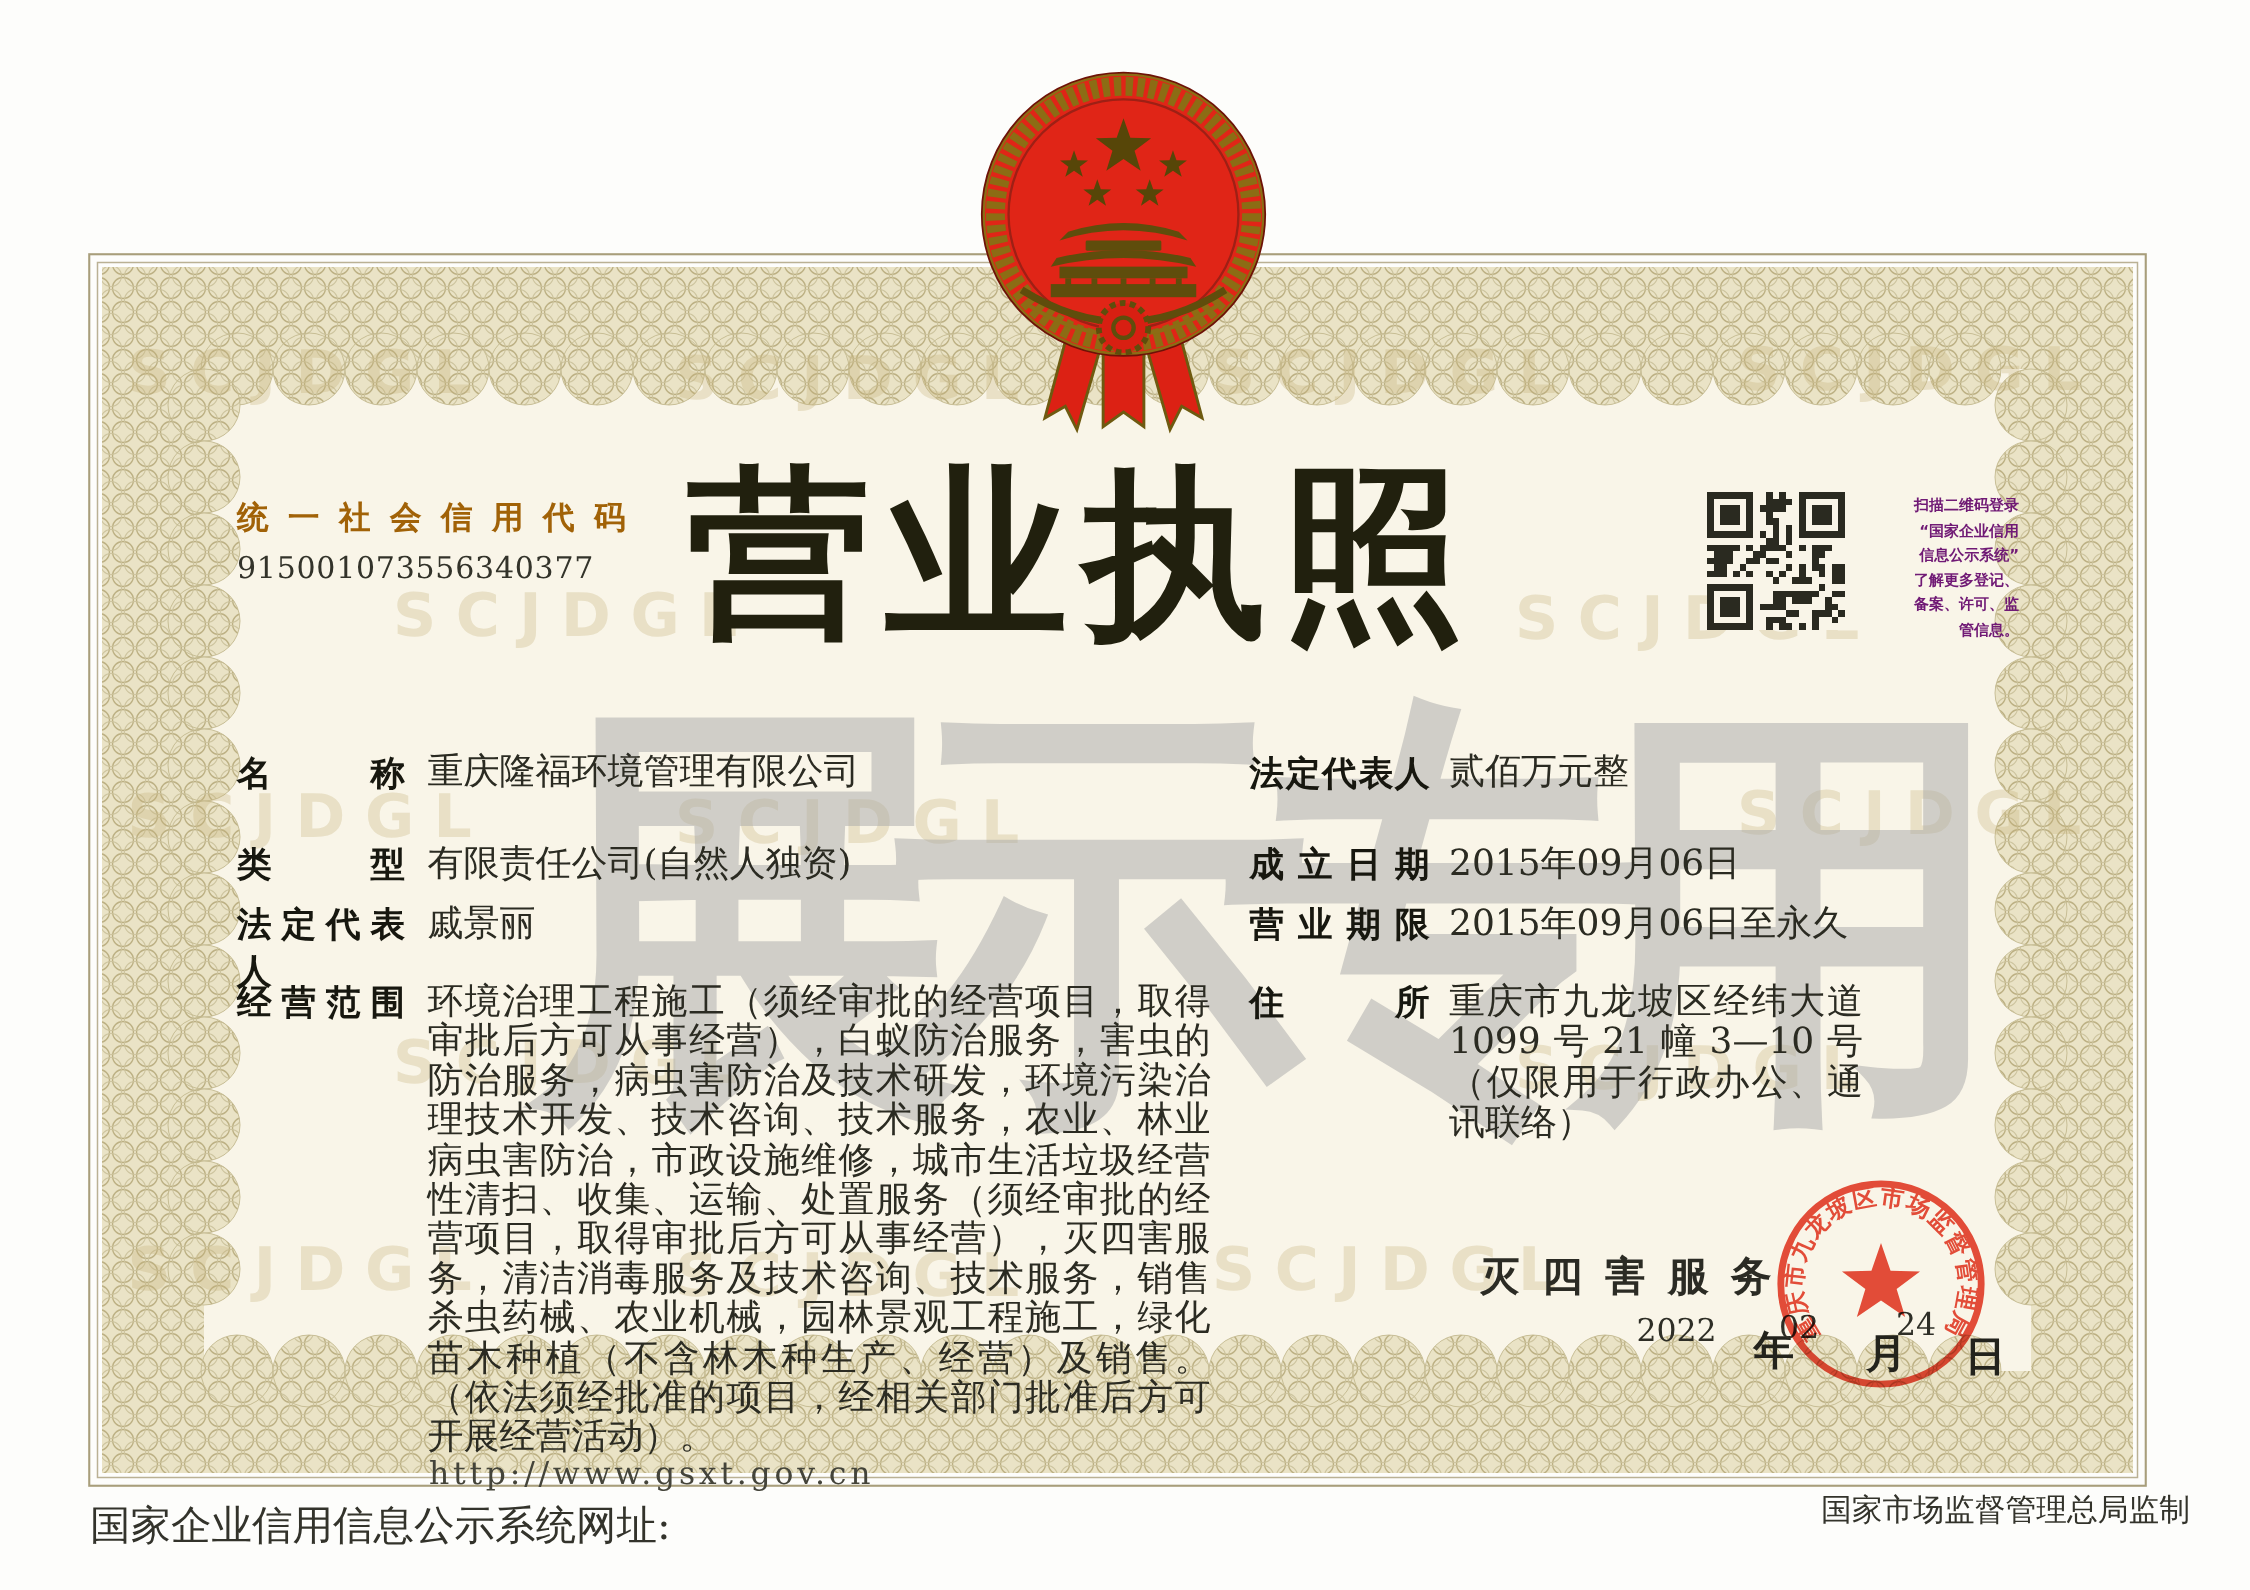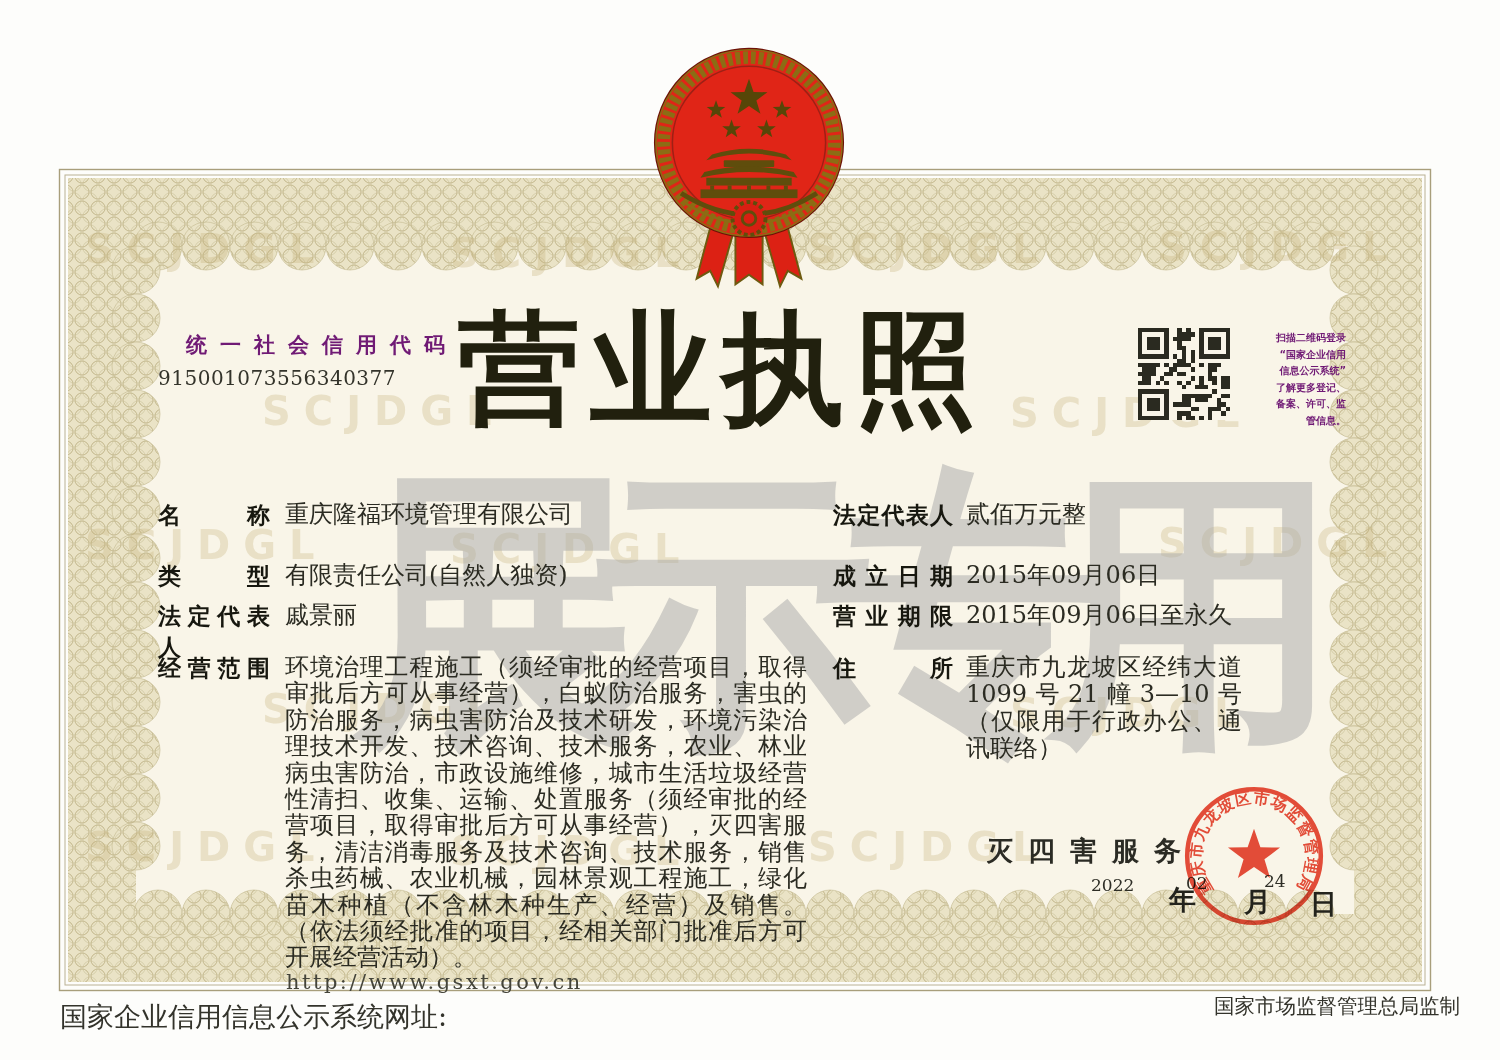--- a/index.html
+++ b/index.html
@@ -11,22 +11,22 @@
   .abs{position:absolute;}
 
   
   #frame{left:58px;top:168px;width:1374px;height:824px;z-index:0;}
 
   
   #emblem{left:652px;top:44px;width:194px;height:252px;z-index:6;}
 
   
   .credit-label{
-    left:158px;top:331px;font-size:21px;font-weight:700;color:#701a75;
-    letter-spacing:13px;z-index:3;white-space:nowrap;margin-left:28px;
+    left:158px;top:331px;font-size:21px;font-weight:700;color:#a16207;
+    letter-spacing:13px;z-index:3;white-space:nowrap;
   }
   .credit-code{
     left:158px;top:366px;font-size:20px;color:#33332a;z-index:3;
     font-family:"DejaVu Serif","Liberation Serif",serif;letter-spacing:.5px;
   }
   .license-title{
     left:458px;top:302px;font-size:122px;line-height:134px;font-weight:900;
     color:#21200e;letter-spacing:10px;z-index:3;white-space:nowrap;
   }
 
@@ -51,21 +51,21 @@
   .val-l{left:285px;width:522px;}
   .lbl-r{left:833px;width:120px;}
   .val-r{left:966px;width:276px;line-height:27px;}
 
   
   .reg-label{
     left:986px;top:833px;font-size:27px;font-weight:700;color:#2b2b24;
     letter-spacing:15px;z-index:3;white-space:nowrap;
   }
   .date-num{
-    position:absolute;font-size:17px;color:#2e2e26;z-index:3;
+    position:absolute;font-size:21px;color:#2e2e26;z-index:3;
     font-family:"DejaVu Serif","Liberation Serif",serif;
   }
   .date-unit{position:absolute;font-size:27px;font-weight:600;color:#23231c;z-index:3;}
   #seal{left:1170px;top:772px;width:168px;height:168px;z-index:5;
         mix-blend-mode:multiply;opacity:.92;}
 
   
   .display-watermark{
     left:352px;top:462px;font-size:292px;line-height:300px;font-weight:700;
     letter-spacing:-60px;color:#a9a9a9;opacity:.5;z-index:2;white-space:nowrap;

